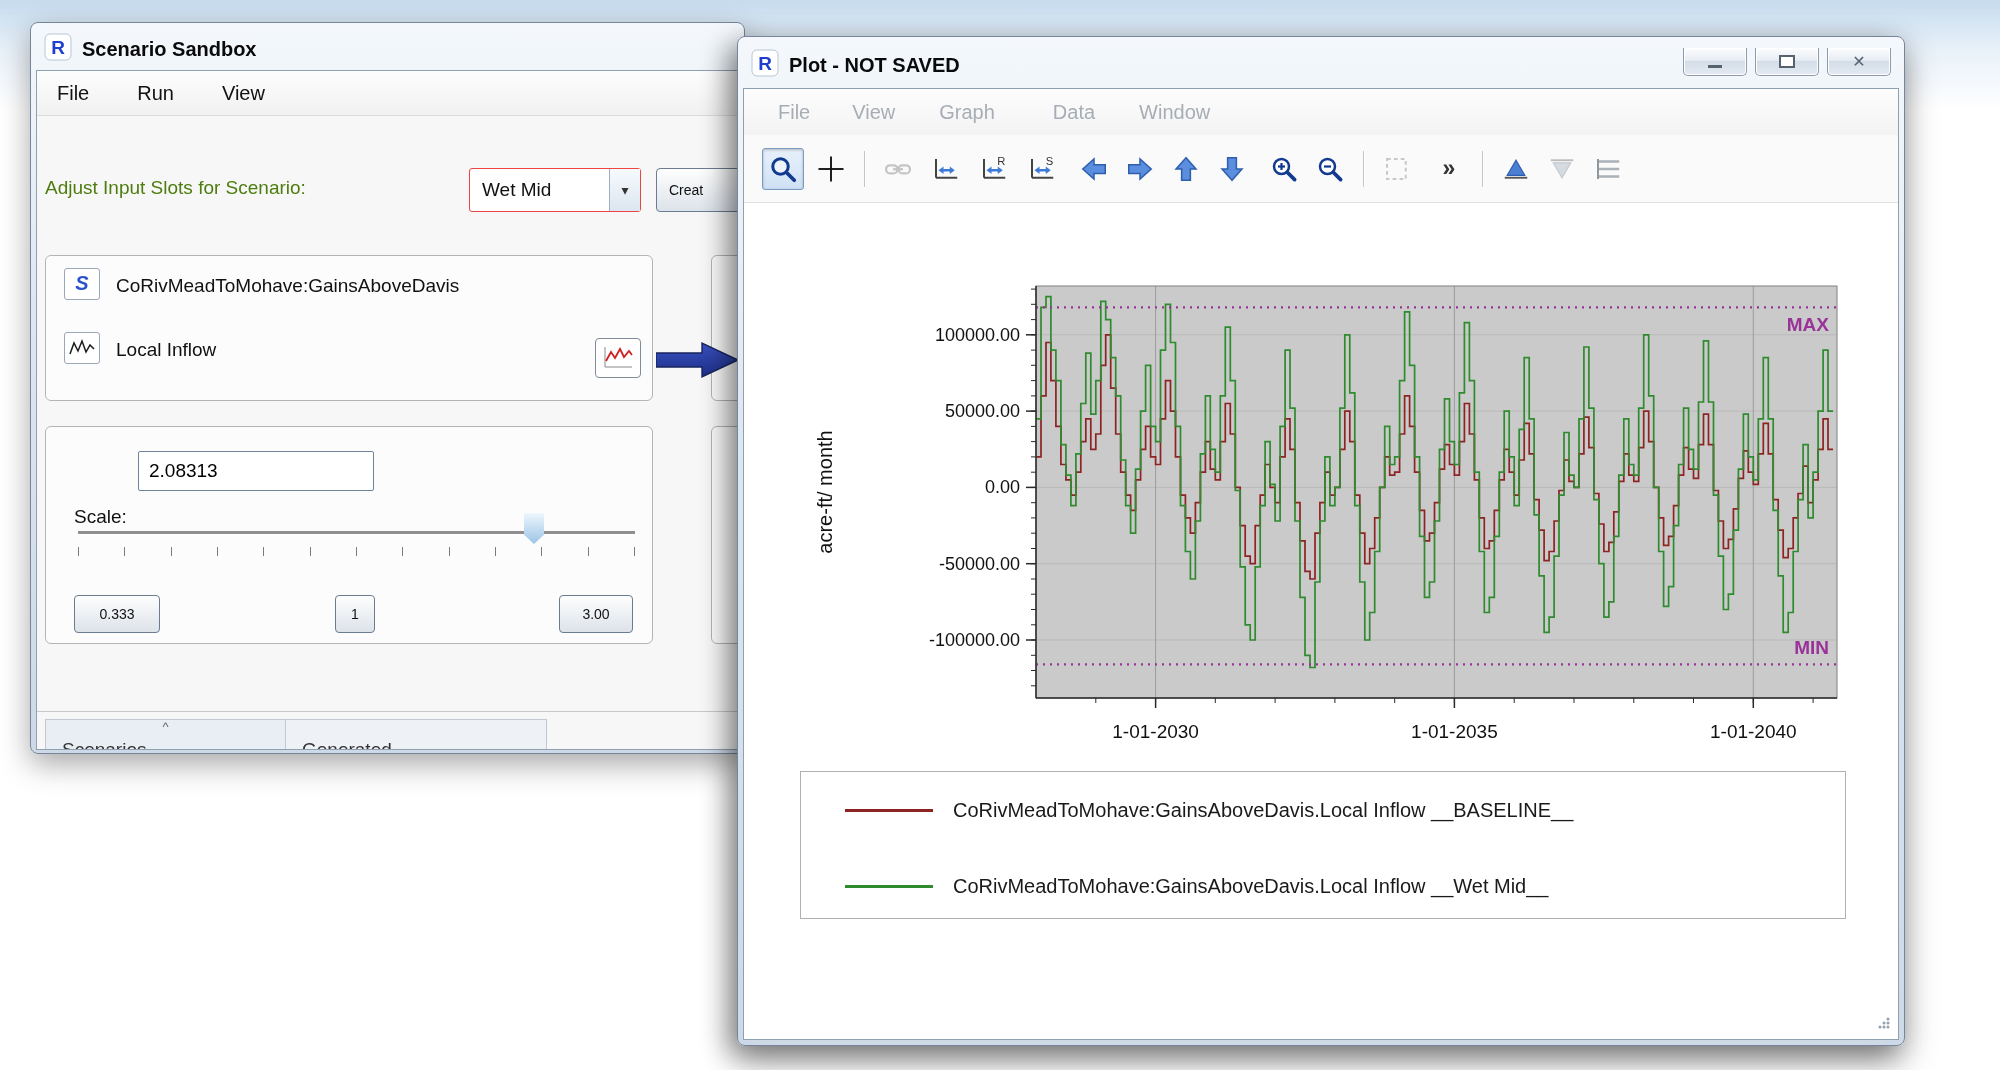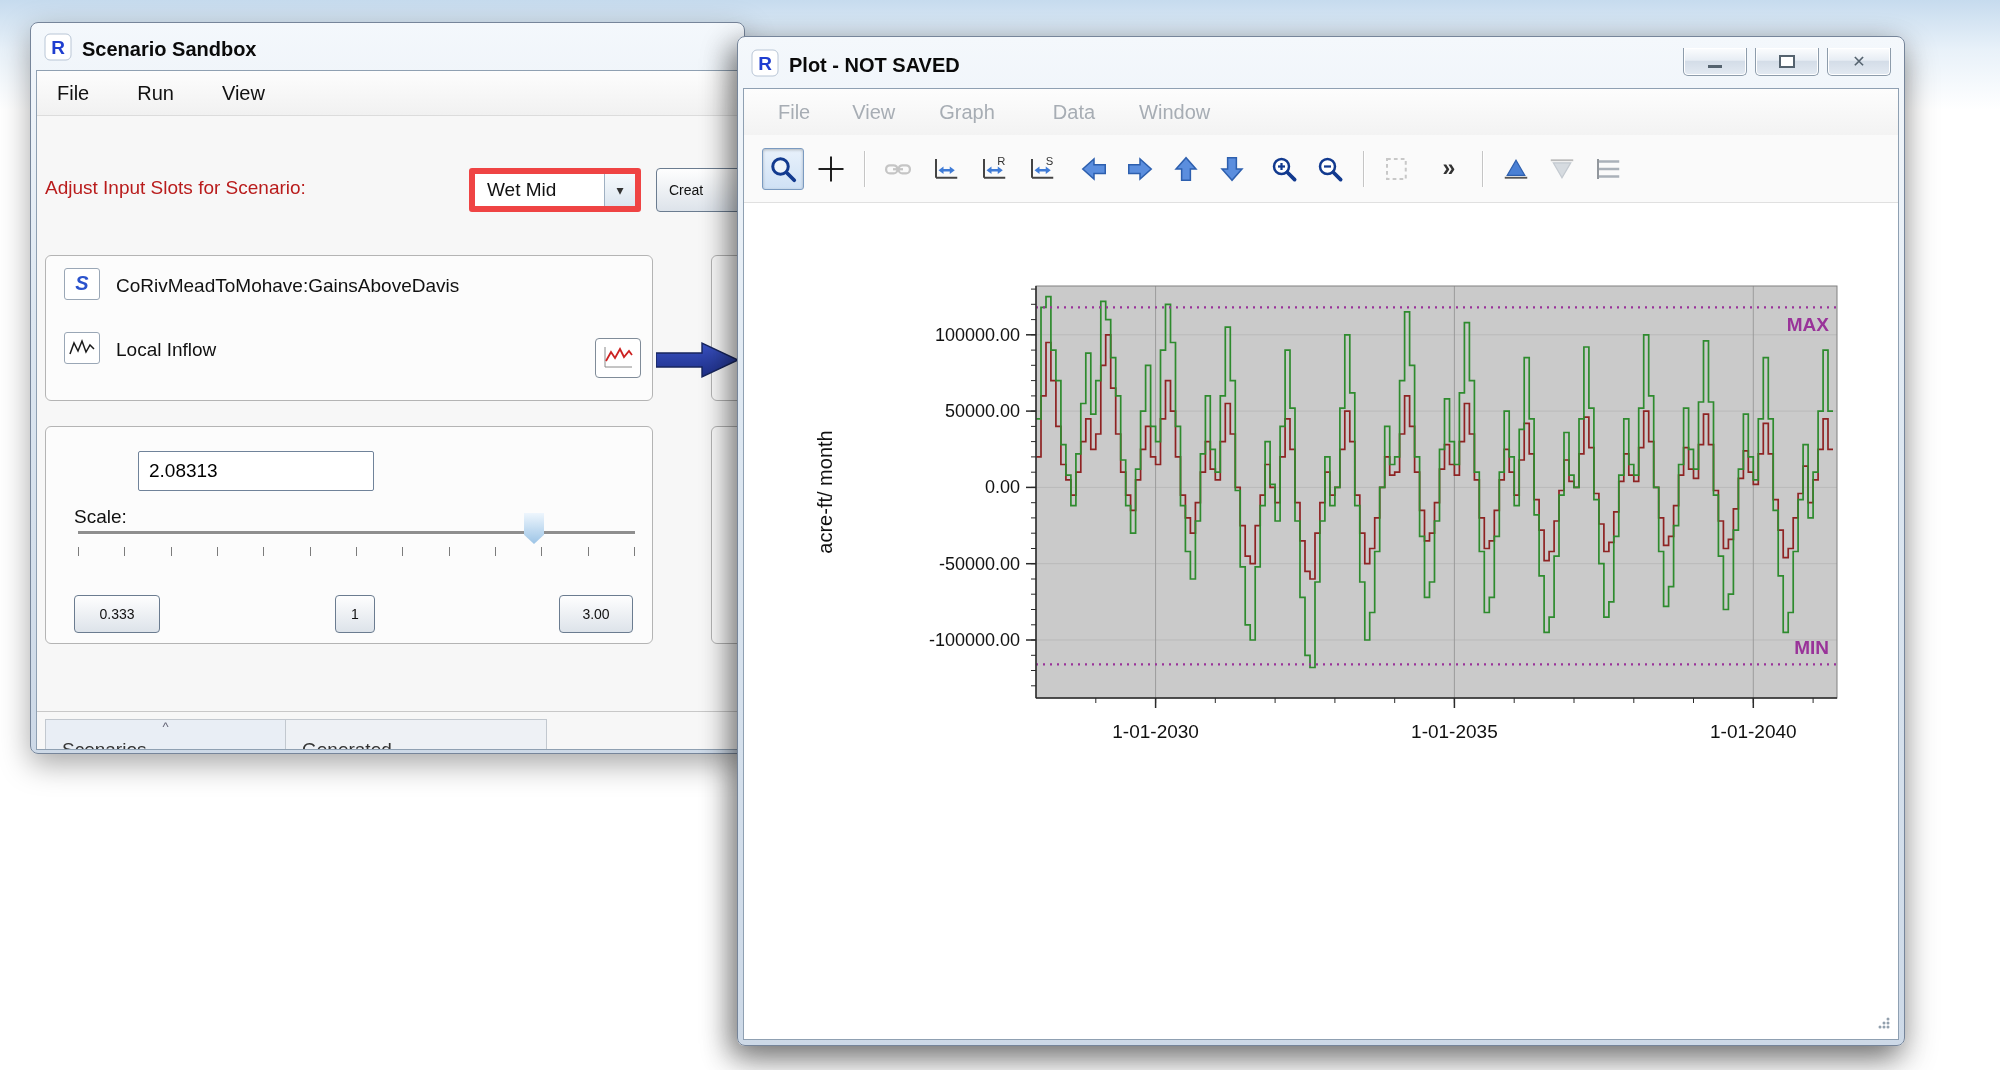--- a/index.html
+++ b/index.html
@@ -28,22 +28,22 @@
   
   .sandbox{left:30px;top:22px;width:715px;height:732px;z-index:1;}
   .sandbox .client{height:680px;background:#f7f7f7;}
   .menubar{position:absolute;left:0;top:0;right:0;height:44px;display:flex;align-items:center;
     background:linear-gradient(#fdfdfd,#f1f1f1);border-bottom:1px solid #dcdcdc;font-size:20px;}
   .menubar span{padding:4px 6px;}
   .sandbox .menubar span{color:#111;}
   .m-file{margin-left:14px;} .m-2{margin-left:36px;} .m-3{margin-left:36px;}
 
   .adjust-row{position:absolute;left:0;top:96px;right:0;height:48px;}
-  .adjust-label{position:absolute;left:8px;top:10px;font-size:19px;color:#b91c1c;}
-  .combo{position:absolute;left:432px;top:1px;width:172px;height:44px;border:6px solid #ef4444;border-radius:3px;
+  .adjust-label{position:absolute;left:8px;top:10px;font-size:19px;color:#4d7c0f;}
+  .combo{position:absolute;left:432px;top:1px;width:172px;height:44px;border:1px solid #ef4444;border-radius:3px;
     background:#ffffff;display:flex;align-items:center;box-sizing:border-box;}
   .combo-value{flex:1;padding-left:12px;font-size:19px;}
   .combo-arrow{width:30px;align-self:stretch;border-left:1px solid #9fb0c2;display:flex;align-items:center;justify-content:center;
     background:linear-gradient(#f6fafd,#dce6f0);color:#333;font-size:14px;}
   .push-btn{border:1px solid #6b7c90;border-radius:4px;background:linear-gradient(#fefefe,#dde3ea);
     font-size:14px;color:#111;box-sizing:border-box;}
   .create-btn{position:absolute;left:619px;top:1px;width:120px;height:44px;text-align:left;padding-left:12px;}
 
   .group{position:absolute;background:#fcfcfc;border:1px solid #b4b4b4;border-radius:6px;box-sizing:border-box;}
   .slot-group{left:8px;top:184px;width:608px;height:146px;}
@@ -437,20 +437,30 @@
           <line x1="1069.1" y1="479.0" x2="1069.1" y2="484.0" stroke="#2a2a2a" stroke-width="1"></line>
           <line x1="411.6" y1="479.0" x2="411.6" y2="489.0" stroke="#2a2a2a" stroke-width="1.5"></line>
           <text x="411.6" y="519" text-anchor="middle" font-size="19" fill="#111">1-01-2030</text>
           <line x1="710.4" y1="479.0" x2="710.4" y2="489.0" stroke="#2a2a2a" stroke-width="1.5"></line>
           <text x="710.4" y="519" text-anchor="middle" font-size="19" fill="#111">1-01-2035</text>
           <line x1="1009.3" y1="479.0" x2="1009.3" y2="489.0" stroke="#2a2a2a" stroke-width="1.5"></line>
           <text x="1009.3" y="519" text-anchor="middle" font-size="19" fill="#111">1-01-2040</text>
           <text transform="translate(88 273) rotate(-90)" text-anchor="middle" font-size="20" fill="#111">acre-ft/ month</text>
         </svg>
 
+      <div class="legend">
+        <div class="legend-row lr0">
+          <span id="sw0" class="swatch" style="background: rgb(142, 35, 35);"></span>
+          <span class="legend-text">CoRivMeadToMohave:GainsAboveDavis.Local Inflow __BASELINE__</span>
+        </div>
+        <div class="legend-row lr1">
+          <span id="sw1" class="swatch" style="background: rgb(46, 139, 46);"></span>
+          <span class="legend-text">CoRivMeadToMohave:GainsAboveDavis.Local Inflow __Wet Mid__</span>
+        </div>
+      </div>
 
       <span class="grip">
         <svg width="18" height="18" viewBox="0 0 18 18">
           <circle cx="14" cy="6" r="1.5" fill="#93a0ad"></circle>
           <circle cx="10" cy="10" r="1.5" fill="#93a0ad"></circle>
           <circle cx="14" cy="10" r="1.5" fill="#93a0ad"></circle>
           <circle cx="6" cy="14" r="1.5" fill="#93a0ad"></circle>
           <circle cx="10" cy="14" r="1.5" fill="#93a0ad"></circle>
           <circle cx="14" cy="14" r="1.5" fill="#93a0ad"></circle>
         </svg>

